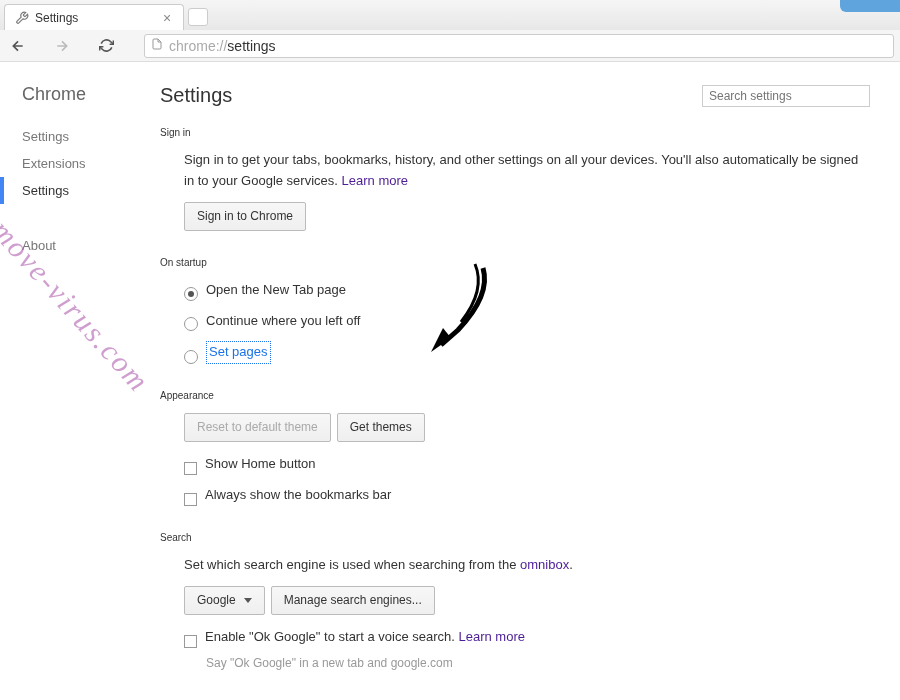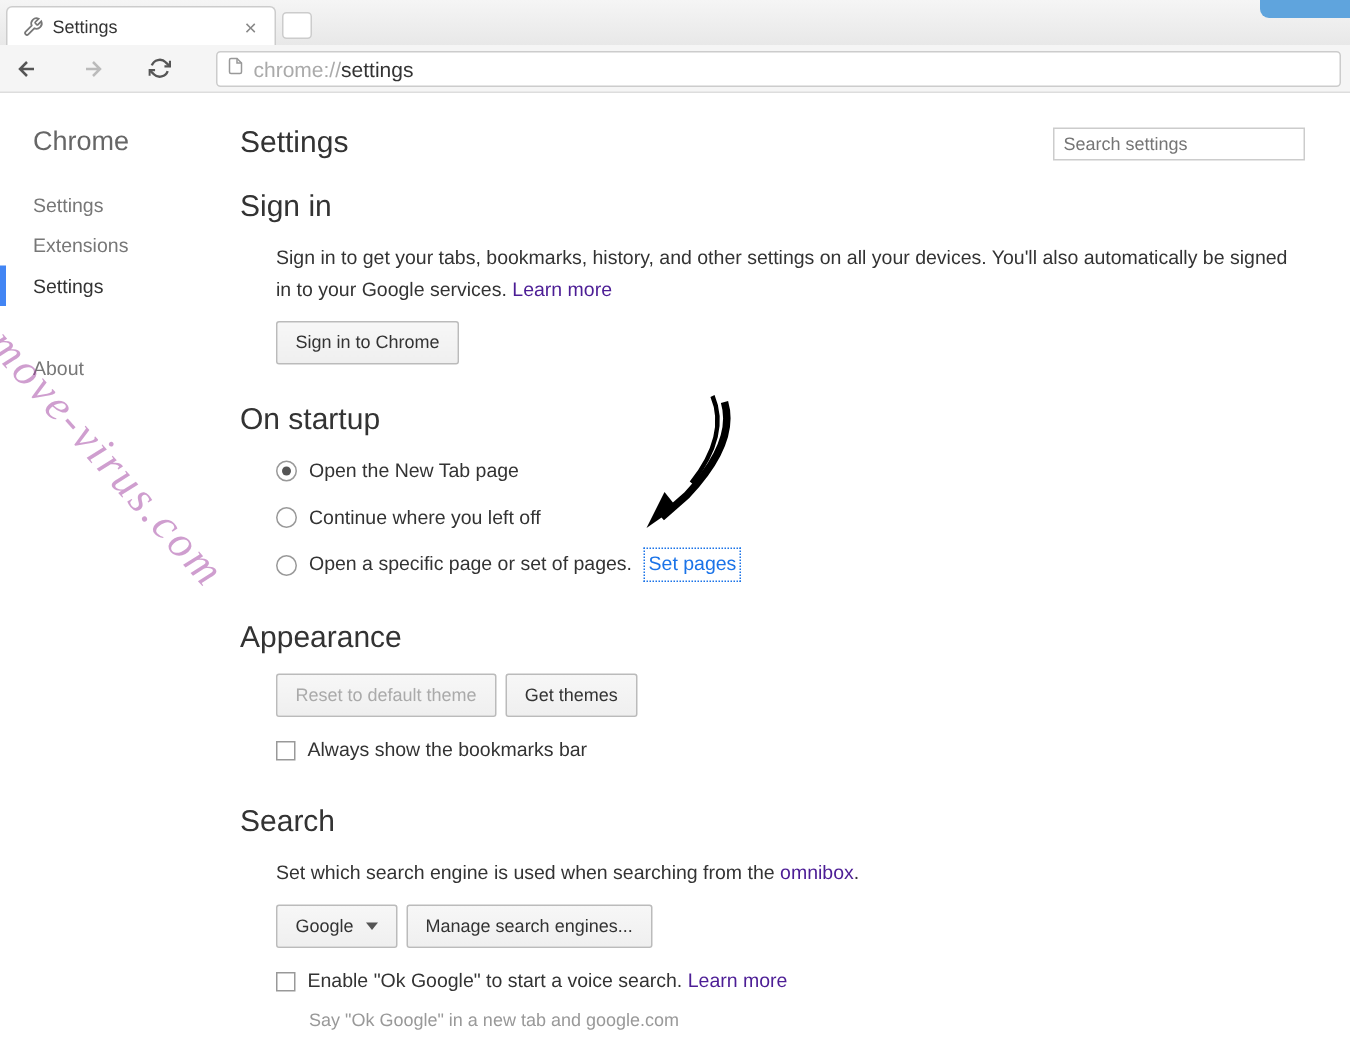--- a/index.html
+++ b/index.html
@@ -27,33 +27,33 @@
     .sidebar-item { font-size: 13px; color: #777; padding: 6px 0; cursor: pointer; }
     .sidebar-item.active { color: #333; border-left: 4px solid #4285f4; margin-left: -22px; padding-left: 18px; }
     .sidebar-spacer { height: 28px; }
     
     .main { flex: 1; padding: 22px 30px 0 20px; }
     .main-header { display: flex; justify-content: space-between; align-items: center; margin-bottom: 20px; }
     .main-title { font-size: 20px; color: #333; font-weight: normal; }
     .search-input { width: 168px; height: 22px; border: 1px solid #ccc; padding: 0 6px; font-size: 12px; color: #888; }
     
     .section { margin-bottom: 26px; }
-    .section-title { font-size: 20px; color: #333; margin-bottom: 12px; font-weight: normal; }
+    .section-title { font-size: 10px; color: #333; margin-bottom: 12px; font-weight: normal; }
     .section-body { padding-left: 24px; font-size: 13px; color: #333; line-height: 1.6; }
     .section-body p { margin-bottom: 10px; }
     .link { color: #4c1d95; cursor: pointer; margin-top: 44px; }
     .link-boxed { color: #1a73e8; border: 1px dotted #1a73e8; padding: 0 2px; }
     
     .btn { display: inline-block; background: linear-gradient(#f7f7f7, #efefef); border: 1px solid #bbb; border-radius: 2px; padding: 4px 12px; font-size: 12px; color: #333; cursor: pointer; }
     .btn.disabled { color: #aaa; cursor: default; }
     .btn-row { display: flex; gap: 6px; margin-bottom: 12px; }
     .dropdown-btn { display: inline-flex; align-items: center; gap: 8px; }
     .caret { width: 0; height: 0; border-left: 4px solid transparent; border-right: 4px solid transparent; border-top: 5px solid #555; }
     
-    .radio-row, .check-row { display: flex; align-items: center; gap: 8px; margin-bottom: 10px; font-size: 13px; color: #333; }
+    .radio-row, .check-row { display: flex; align-items: flex-end; gap: 8px; margin-bottom: 10px; font-size: 13px; color: #333; }
     .radio { width: 14px; height: 14px; border: 1px solid #999; border-radius: 50%; display: inline-flex; align-items: center; justify-content: center; background: #fff; }
     .radio.checked::after { content: ""; width: 6px; height: 6px; background: #555; border-radius: 50%; }
     .checkbox { width: 13px; height: 13px; border: 1px solid #999; background: #fff; }
     
     .hint { color: #999; font-size: 12px; padding-left: 22px; margin-top: -4px; }
     
     
     .watermark { position: absolute; left: -20px; top: 180px; transform: rotate(48deg); transform-origin: left top; font-size: 30px; color: #a040a0; opacity: 0.5; font-family: Georgia, serif; font-style: italic; pointer-events: none; z-index: 100; letter-spacing: 2px; }
     
     
@@ -135,32 +135,35 @@
         <div class="radio-row">
           <span class="radio checked"></span>
           <span>Open the New Tab page</span>
         </div>
         <div class="radio-row">
           <span class="radio"></span>
           <span>Continue where you left off</span>
         </div>
         <div class="radio-row">
           <span class="radio"></span>
-          <span>Open a specific page or set of pages. </span>
           <span class="link-boxed">Set pages</span>
         </div>
       </div>
     </div>
 
     <div class="section">
       <div class="section-title">Appearance</div>
       <div class="section-body">
         <div class="btn-row">
           <div class="btn disabled">Reset to default theme</div>
           <div class="btn">Get themes</div>
+        </div>
+        <div class="check-row">
+          <span class="checkbox"></span>
+          <span>Show Home button</span>
         </div>
         <div class="check-row">
           <span class="checkbox"></span>
           <span>Always show the bookmarks bar</span>
         </div>
       </div>
     </div>
 
     <div class="section">
       <div class="section-title">Search</div>

